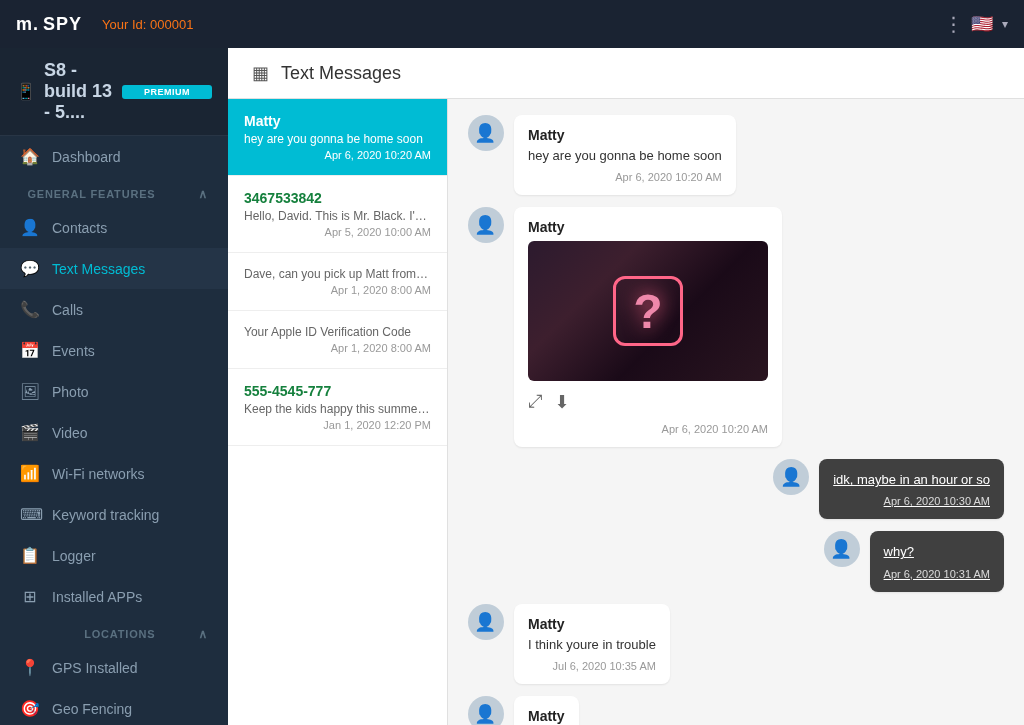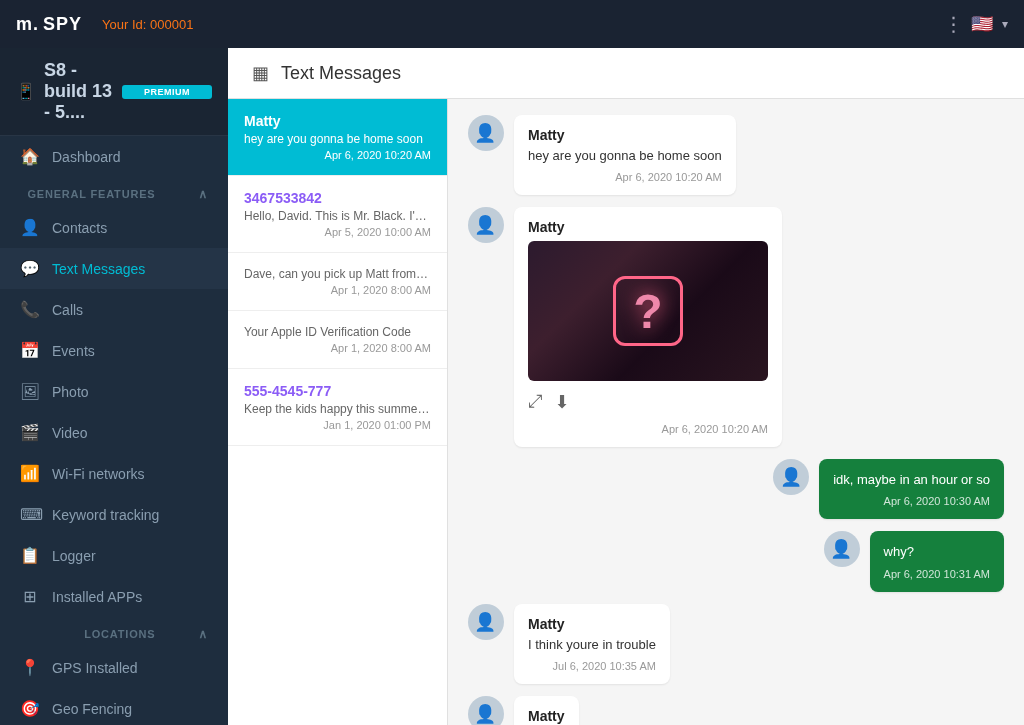--- a/index.html
+++ b/index.html
@@ -48,37 +48,37 @@
     .messages-layout { display: flex; flex: 1; overflow: hidden; }
 
     
     .conversation-list { width: 220px; min-width: 220px; background: white; border-right: 1px solid #e0e0e0; overflow-y: auto; }
     .conversation-list::-webkit-scrollbar { width: 4px; }
     .conversation-list::-webkit-scrollbar-thumb { background: #ccc; }
 
     .conv-item { padding: 14px 16px; border-bottom: 1px solid #eee; cursor: pointer; }
     .conv-item.active { background: #00bcd4; }
     .conv-item.active .conv-name, .conv-item.active .conv-preview, .conv-item.active .conv-time { color: white; }
-    .conv-name { font-size: 14px; font-weight: 600; color: #8b5cf6; margin-bottom: 3px; }
+    .conv-name { font-size: 14px; font-weight: 600; color: #15803d; margin-bottom: 3px; }
     .conv-preview { font-size: 12px; color: #666; margin-bottom: 3px; white-space: nowrap; overflow: hidden; text-overflow: ellipsis; }
     .conv-time { font-size: 11px; color: #999; text-align: right; }
 
     
     .chat-area { flex: 1; overflow-y: auto; padding: 16px 20px; background: #f5f5f5; display: flex; flex-direction: column; gap: 12px; }
     .chat-area::-webkit-scrollbar { width: 6px; }
     .chat-area::-webkit-scrollbar-thumb { background: #ccc; border-radius: 3px; }
 
     
     .msg-row { display: flex; align-items: flex-start; gap: 10px; }
     .msg-row.sent { flex-direction: row-reverse; }
 
     .avatar-circle { width: 36px; height: 36px; min-width: 36px; border-radius: 50%; background: #c0cdd8; display: flex; align-items: center; justify-content: center; color: #7a8ea0; font-size: 18px; }
 
     .msg-bubble { background: white; border-radius: 8px; padding: 12px 14px; max-width: 480px; box-shadow: 0 1px 2px rgba(0,0,0,0.08); }
-    .msg-row.sent .msg-bubble { background: #15803d; color: white; }
+    .msg-row.sent .msg-bubble { background: #404040; color: white; text-decoration: underline; }
 
     .msg-sender { font-size: 14px; font-weight: 600; color: #222; margin-bottom: 4px; }
     .msg-text { font-size: 13px; color: #333; line-height: 1.4; }
     .msg-row.sent .msg-text { color: white; }
     .msg-time { font-size: 11px; color: #999; text-align: right; margin-top: 6px; }
     .msg-row.sent .msg-time { color: rgba(255,255,255,0.8); text-align: right; }
 
     
     .msg-image { width: 240px; height: 140px; background: linear-gradient(135deg, #2c1a2e 0%, #3d1f2e 30%, #1a0a18 60%, #2a1520 100%); border-radius: 6px; margin: 6px 0; display: flex; align-items: center; justify-content: center; position: relative; overflow: hidden; }
     .msg-image-question { color: #e8a; font-size: 48px; font-weight: bold; text-shadow: 0 0 20px #ff6688; border: 3px solid #ff6688; border-radius: 12px; width: 70px; height: 70px; display: flex; align-items: center; justify-content: center; }
@@ -209,21 +209,21 @@
         </div>
 
         <div class="conv-item">
           <div class="conv-preview">Your Apple ID Verification Code</div>
           <div class="conv-time">Apr 1, 2020 8:00 AM</div>
         </div>
 
         <div class="conv-item">
           <div class="conv-name">555-4545-777</div>
           <div class="conv-preview">Keep the kids happy this summer with ...</div>
-          <div class="conv-time">Jan 1, 2020 01:00 PM</div>
+          <div class="conv-time">Jan 1, 2020 12:20 PM</div>
         </div>
 
       </div>
 
       <div class="chat-area">
 
         <div class="msg-row">
           <div class="avatar-circle">👤</div>
           <div class="msg-bubble">
             <div class="msg-sender">Matty</div>

